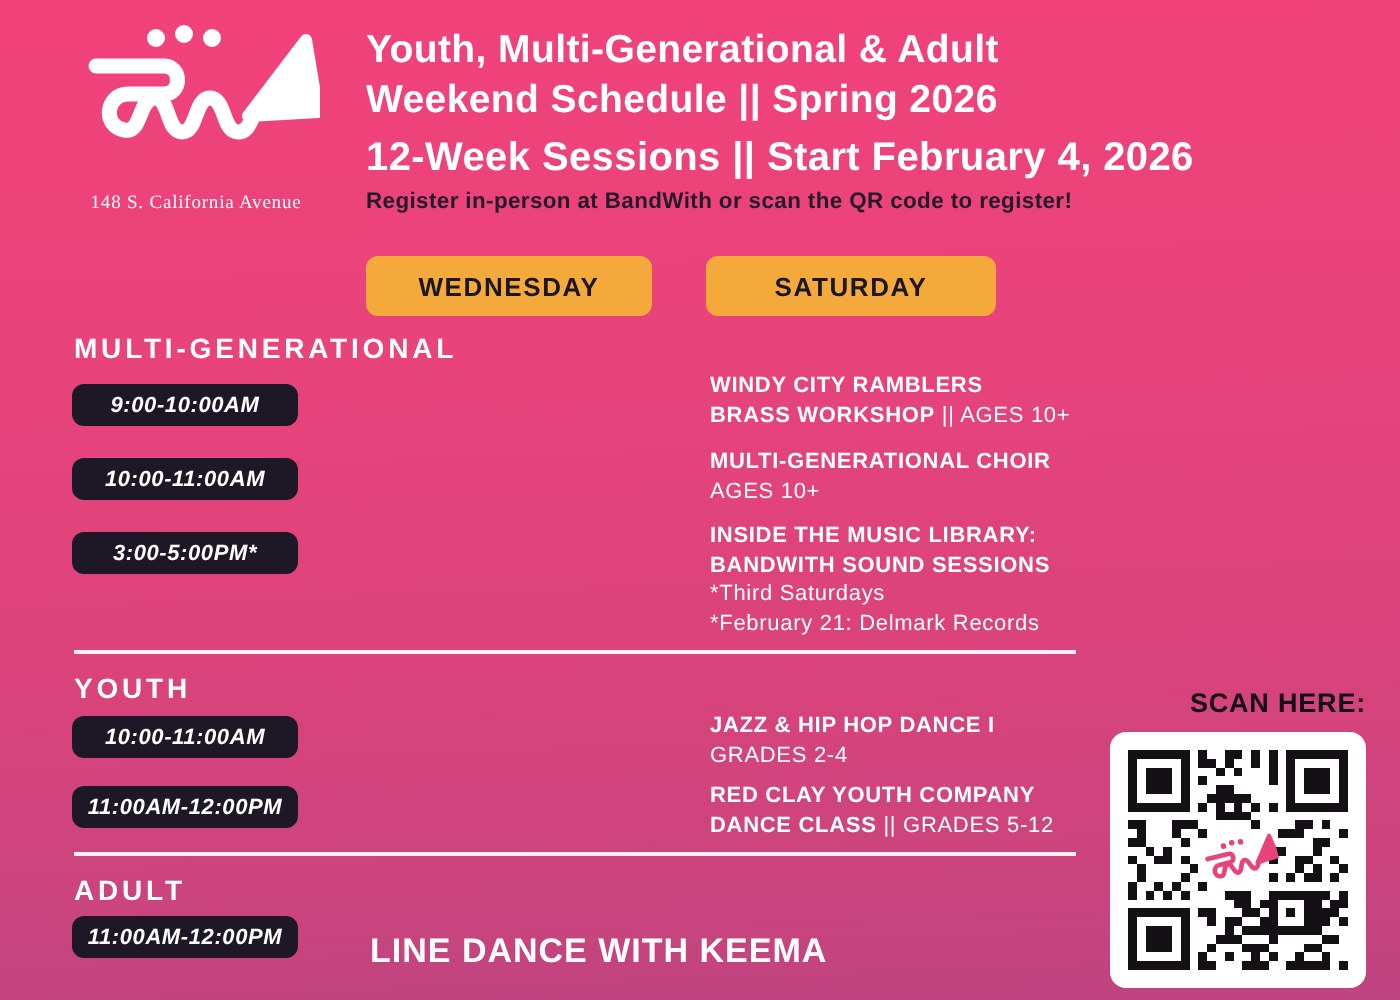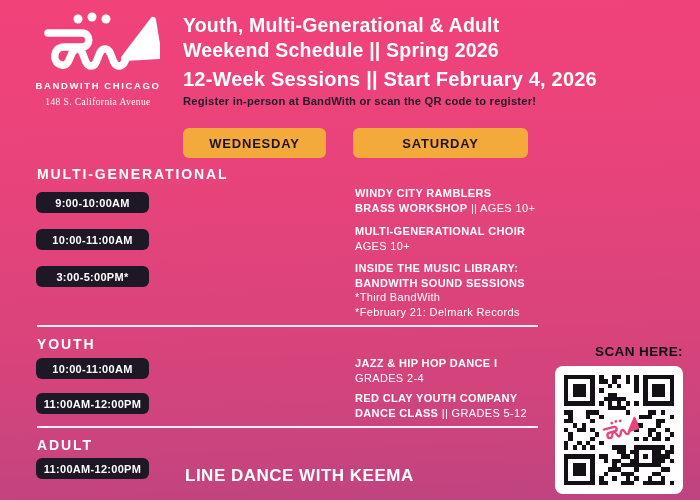--- a/index.html
+++ b/index.html
@@ -18,26 +18,26 @@
   
   .title{left:183px;top:13px;color:#fff;font-size:19.5px;font-weight:800;
     line-height:24.5px;letter-spacing:.2px;}
   .sessions{left:183px;top:68px;color:#fff;font-size:20px;font-weight:800;letter-spacing:.2px;}
   .register{left:183px;top:95px;color:#241A28;font-size:11.2px;font-weight:bold;letter-spacing:.2px;}
   
   .day-btn{top:128px;height:30px;background:#F4A93B;border:none;border-radius:6px;
     display:flex;align-items:center;justify-content:center;color:#1C1622;
     font-family:inherit;font-weight:800;font-size:13px;letter-spacing:.8px;cursor:pointer;position:absolute;}
   .btn-wed{left:183px;width:143px;}
-  .btn-sat{left:353px;width:175px;}
+  .btn-sat{left:353px;width:145px;}
   
   .section-title{left:37px;color:#fff;font-size:14px;font-weight:800;letter-spacing:1.9px;}
   .pill{left:36px;width:113px;height:21px;background:#1E1826;border-radius:6px;
     color:#fff;font-size:11px;font-weight:bold;letter-spacing:.3px;
-    display:flex;align-items:center;justify-content:center;position:absolute;}
+    display:flex;align-items:center;justify-content:center;position:absolute;font-style:italic;}
   .class-block{left:355px;color:#fff;font-size:11px;line-height:14.5px;letter-spacing:.35px;}
   .class-block .b{font-weight:bold;}
   .class-block .r{font-weight:normal;}
   .divider{left:37px;width:501px;height:2px;background:rgba(255,255,255,.92);}
   
   .adult-class{left:185px;top:466px;color:#fff;font-size:17px;font-weight:bold;letter-spacing:.5px;}
   
   .scan-label{left:574px;top:344px;width:130px;text-align:center;color:#120D16;
     font-size:13.5px;font-weight:800;letter-spacing:.4px;}
   .qr-box{left:555px;top:366px;width:128px;height:128px;background:#fff;border-radius:8px;
@@ -58,21 +58,20 @@
     <path d="M10 21 H44 C53 21 53 35 44 35 H26 C15 35 13 51 24 53 C33 55 31 38 39 37 C47 36 45 54 53 54 C61 54 59 37 67 37 C75 37 73 54 81 54 C86 54 87 49 89 45" fill="none" stroke="currentColor" stroke-width="7.5" stroke-linecap="round" stroke-linejoin="round"></path>
     <path d="M86 46 L115 8 L121 44 Z" fill="currentColor" stroke="currentColor" stroke-width="6" stroke-linejoin="round"></path>
   </symbol>
 </svg>
 
 <div class="flyer">
 
   <svg class="abs logo" viewBox="0 0 122 64">
     <use href="#trumpet-symbol"></use>
   </svg>
-  <div class="abs brand-name">BANDWITH CHICAGO</div>
   <div class="abs brand-addr">148 S. California Avenue</div>
 
   <div class="abs title">
     <div>Youth, Multi-Generational &amp; Adult</div>
     <div>Weekend Schedule || Spring 2026</div>
   </div>
   <div class="abs sessions">12-Week Sessions || Start February 4, 2026</div>
   <div class="abs register">Register in-person at BandWith or scan the QR code to register!</div>
 
   <button class="day-btn btn-wed">WEDNESDAY</button>
@@ -88,21 +87,21 @@
     <div><span class="b">BRASS WORKSHOP</span>
       <span class="r">|| AGES 10+</span></div>
   </div>
   <div class="abs class-block" style="top:224px">
     <div class="b">MULTI-GENERATIONAL CHOIR</div>
     <div class="r">AGES 10+</div>
   </div>
   <div class="abs class-block" style="top:261px">
     <div class="b">INSIDE THE MUSIC LIBRARY:</div>
     <div class="b">BANDWITH SOUND SESSIONS</div>
-    <div class="r">*Third BandWith</div>
+    <div class="r">*Third Saturdays</div>
     <div class="r">*February 21: Delmark Records</div>
   </div>
 
   <div class="abs divider" style="top:325px"></div>
 
   <div class="abs section-title" style="top:336px">YOUTH</div>
   <div class="pill" style="top:358px">10:00-11:00AM</div>
   <div class="pill" style="top:393px">11:00AM-12:00PM</div>
 
   <div class="abs class-block" style="top:356px">

